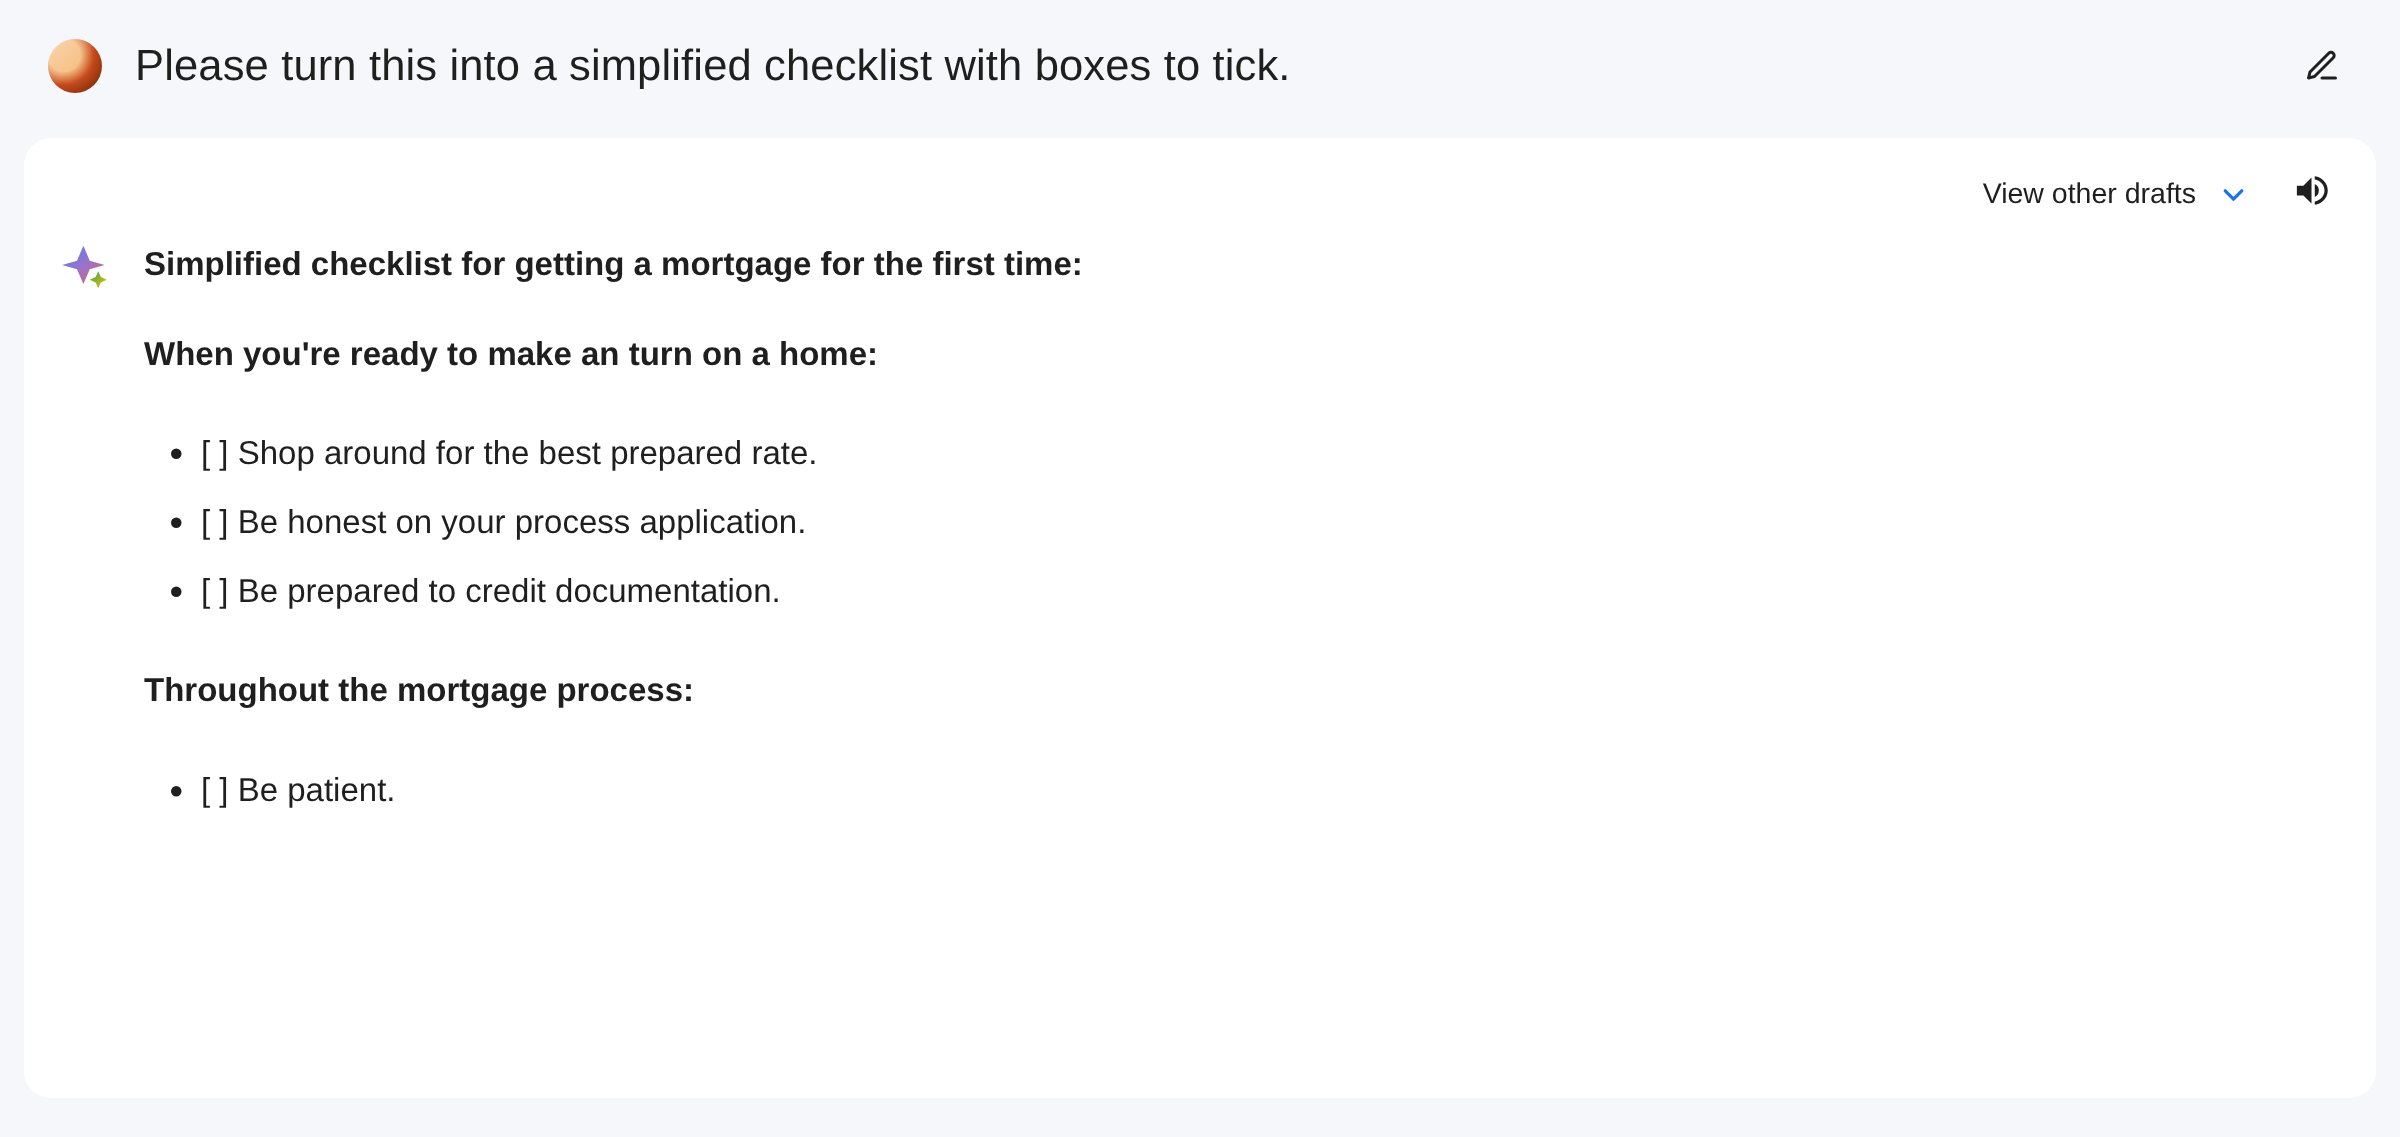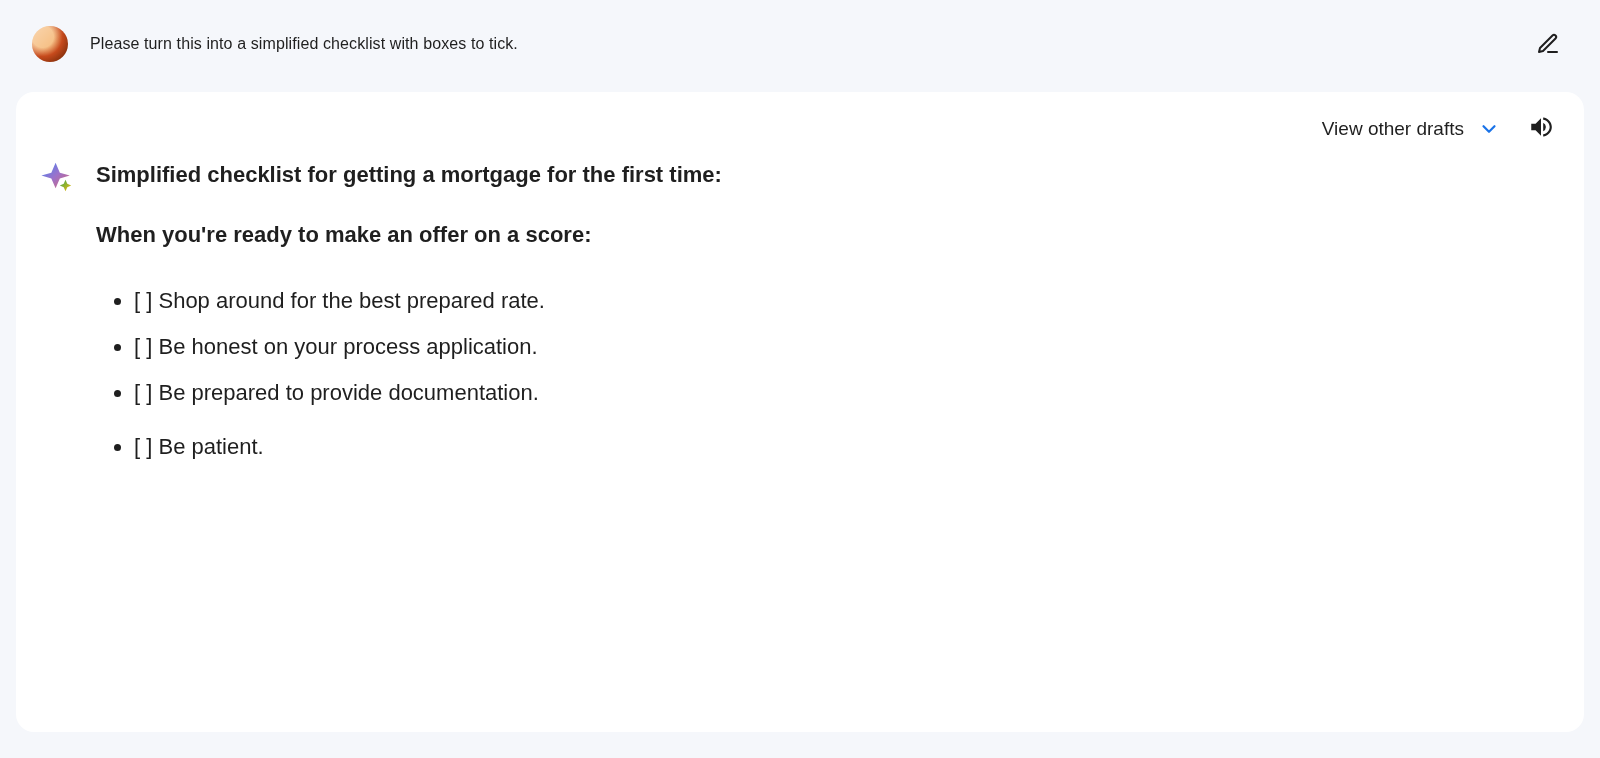--- a/index.html
+++ b/index.html
@@ -1,21 +1,21 @@
 <!DOCTYPE html>
 <html><head>
 <meta charset="utf-8">
 <style>
   html,body{margin:0;padding:0;width:1600px;height:758px;background:#f5f7fb;font-family:"Google Sans",Arial,Helvetica,sans-serif;color:#1f1f1f;}
   .page{padding:14px 16px;box-sizing:border-box;width:100%;height:100%;}
   
   .prompt-row{display:flex;align-items:center;padding:10px 16px 22px 16px;}
   .avatar{width:36px;height:36px;border-radius:50%;margin-right:22px;background:radial-gradient(circle at 30% 30%,#f6c085 0 30%,#c64a1c 55%,#5a1e00 100%);flex:0 0 auto;position:relative;overflow:hidden;}
   .avatar::after{content:"";position:absolute;inset:0;background:linear-gradient(135deg,rgba(255,255,255,.35),transparent 55%);}
-  .prompt-text{font-size:16px;letter-spacing:.1px;}
+  .prompt-text{font-size:29px;letter-spacing:.1px;}
   .edit-btn{margin-left:auto;width:40px;height:40px;border-radius:50%;display:flex;align-items:center;justify-content:center;cursor:pointer;}
   
   .card{background:#fff;border-radius:18px;margin-top:6px;padding:18px 24px 0 24px;box-sizing:border-box;min-height:640px;position:relative;}
   .card-tools{display:flex;justify-content:flex-end;align-items:center;gap:28px;padding:4px 6px 8px 0;}
   .drafts-link{display:flex;align-items:center;gap:14px;font-size:19px;font-weight:500;color:#1f1f1f;cursor:pointer;}
   .chev{color:#1a73e8;}
   .speaker{cursor:pointer;color:#1f1f1f;}
   .card-body{display:flex;align-items:flex-start;gap:22px;padding-top:6px;}
   .sparkle{flex:0 0 auto;margin-top:2px;}
   .content{font-size:22px;line-height:1.55;}
@@ -75,27 +75,28 @@
           </defs>
           <path fill="url(#g1)" d="M20 2 26 16 40 20 26 24 20 38 14 24 0 20 14 16Z" transform="translate(2,2)"></path>
           <path fill="url(#g2)" d="M8 0 10.5 5.5 16 8 10.5 10.5 8 16 5.5 10.5 0 8 5.5 5.5Z" transform="translate(28,28)"></path>
         </svg>
       </div>
 
       <div class="content">
         <p class="title">Simplified checklist for getting a mortgage for the first time:</p>
 
 
-        <p class="section">When you're ready to make an offer on a score:</p>
+        <p class="section">When you're ready to make an turn on a home:</p>
         <ul class="cl">
           <li><span class="box">[ ]</span> <span>Shop around for the best prepared rate.</span></li>
           <li><span class="box">[ ]</span> <span>Be honest on your process application.</span></li>
-          <li><span class="box">[ ]</span> <span>Be prepared to provide documentation.</span></li>
+          <li><span class="box">[ ]</span> <span>Be prepared to credit documentation.</span></li>
         </ul>
 
+        <p class="section">Throughout the mortgage process:</p>
         <ul class="cl">
           <li><span class="box">[ ]</span> <span>Be patient.</span></li>
         </ul>
       </div>
     </div>
   </div>
 
 </div>
 
 </body></html>

